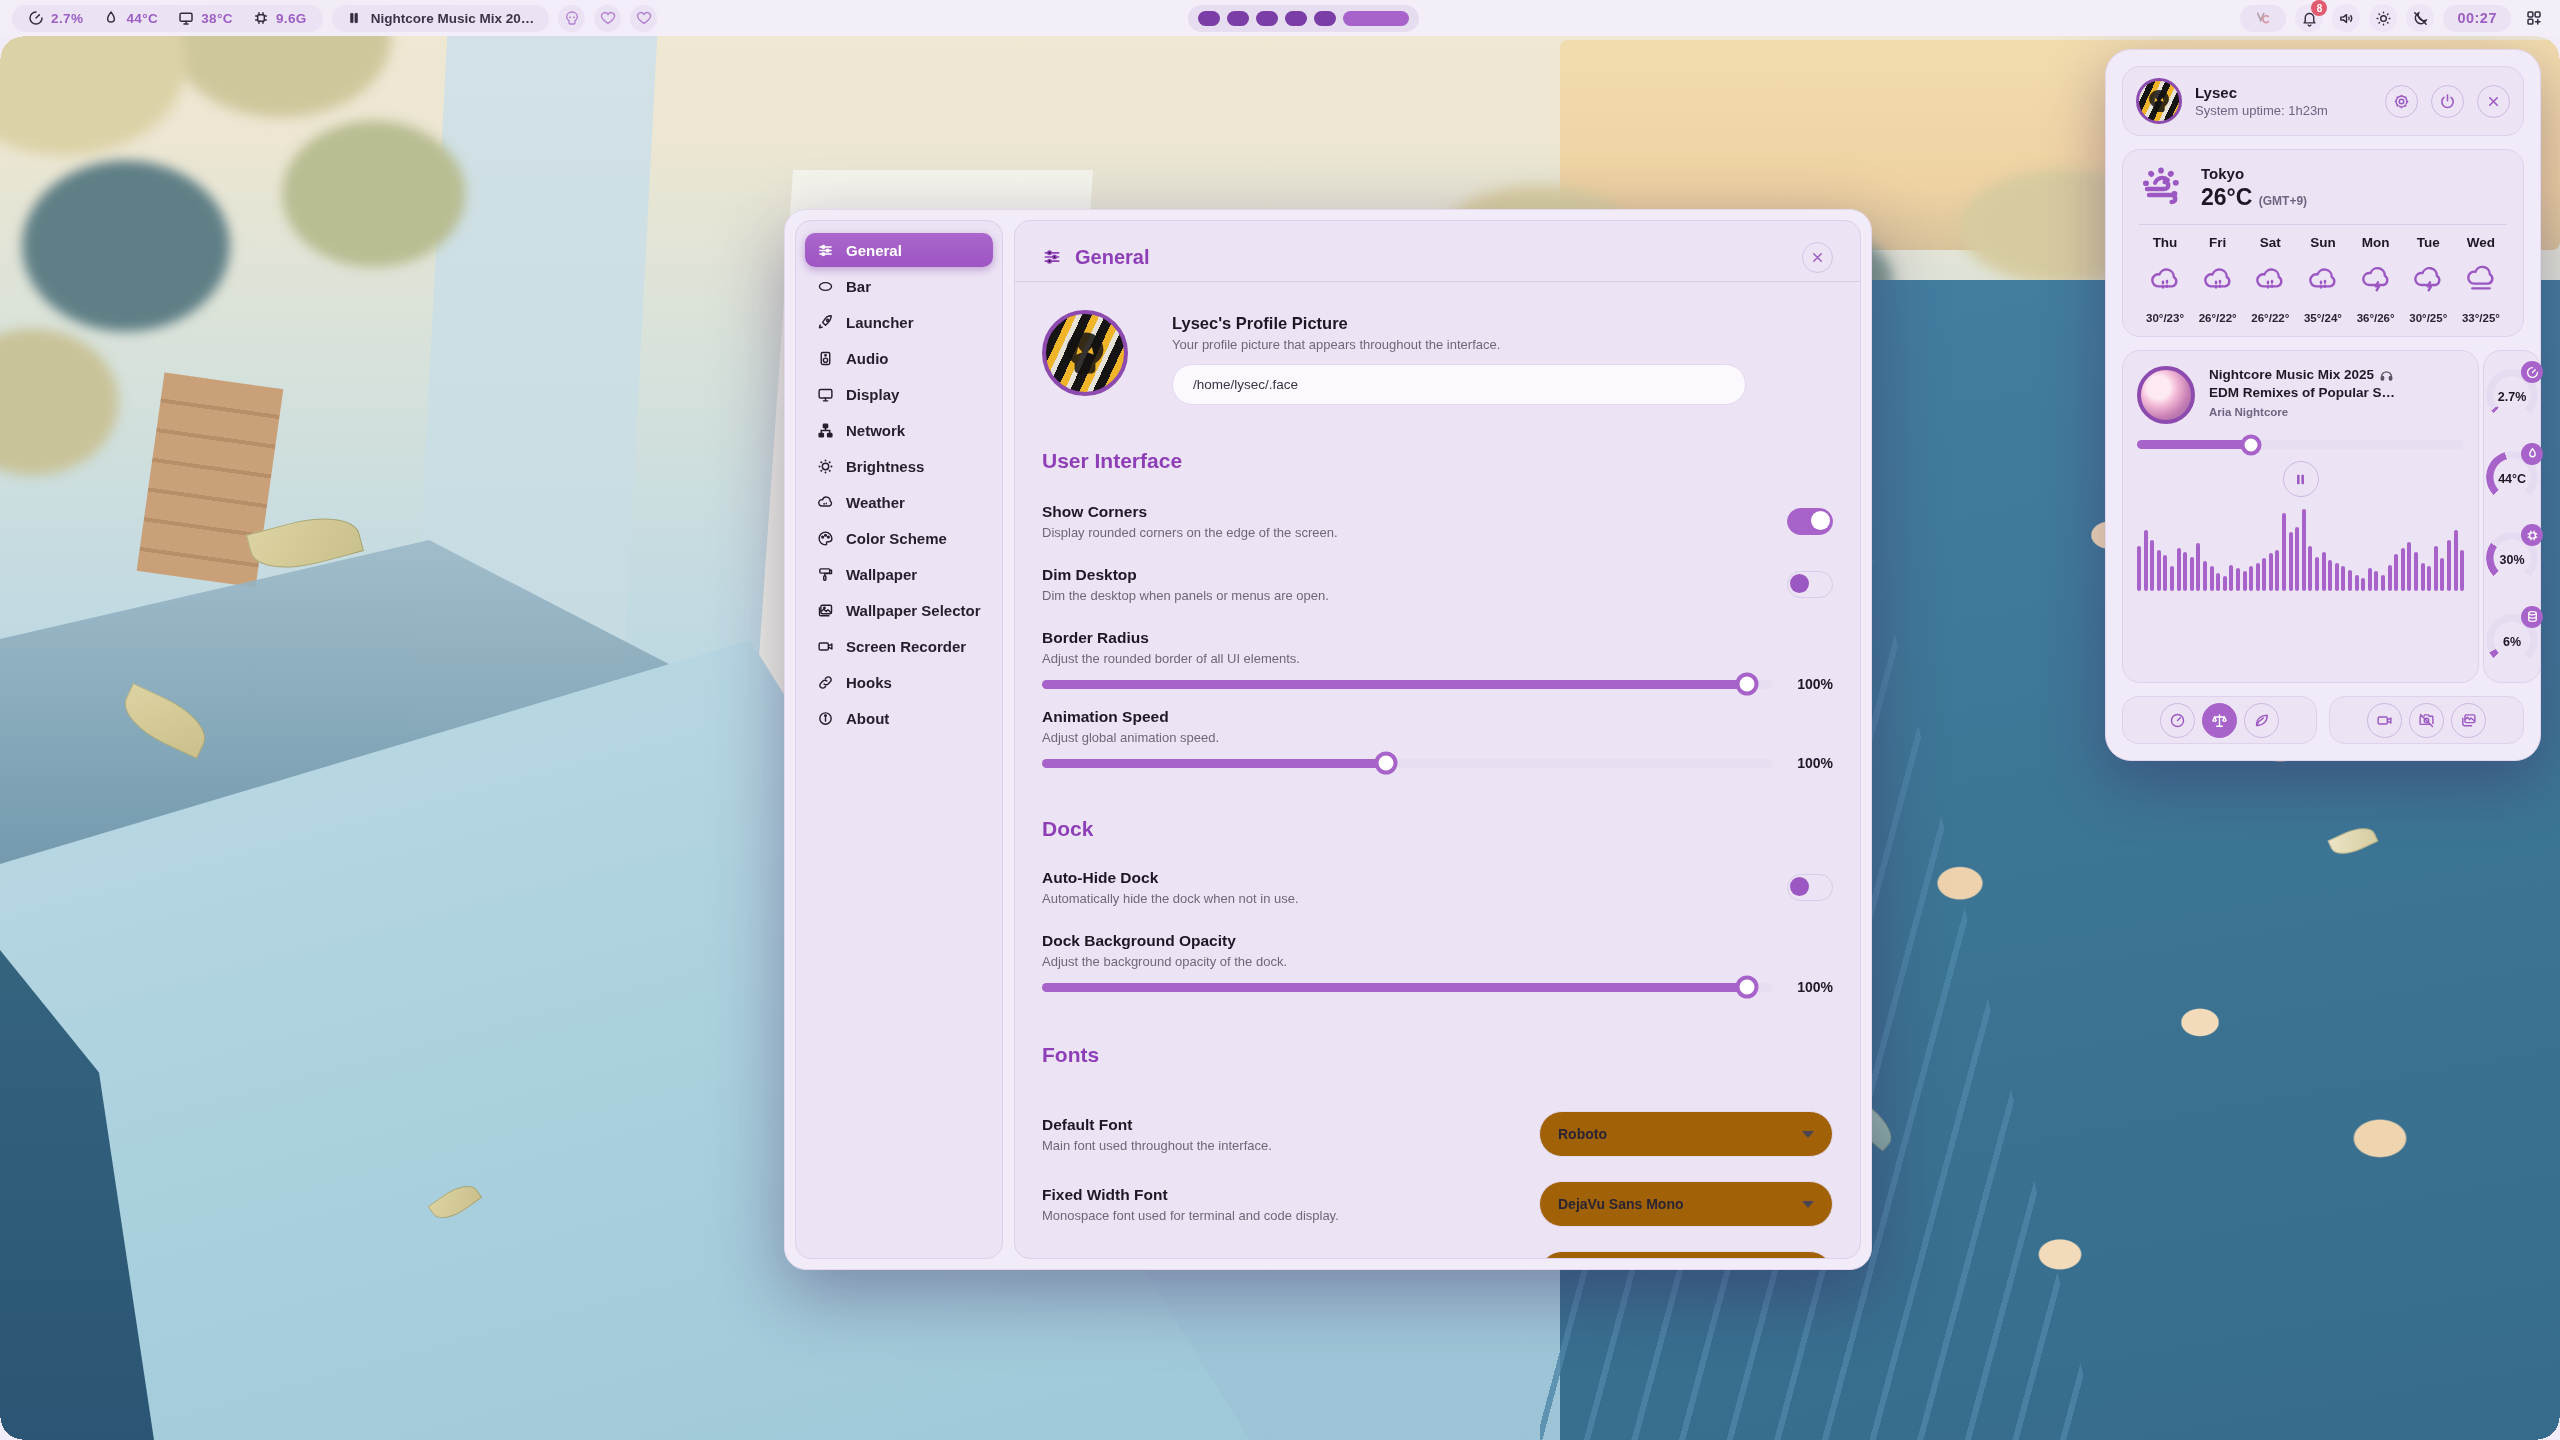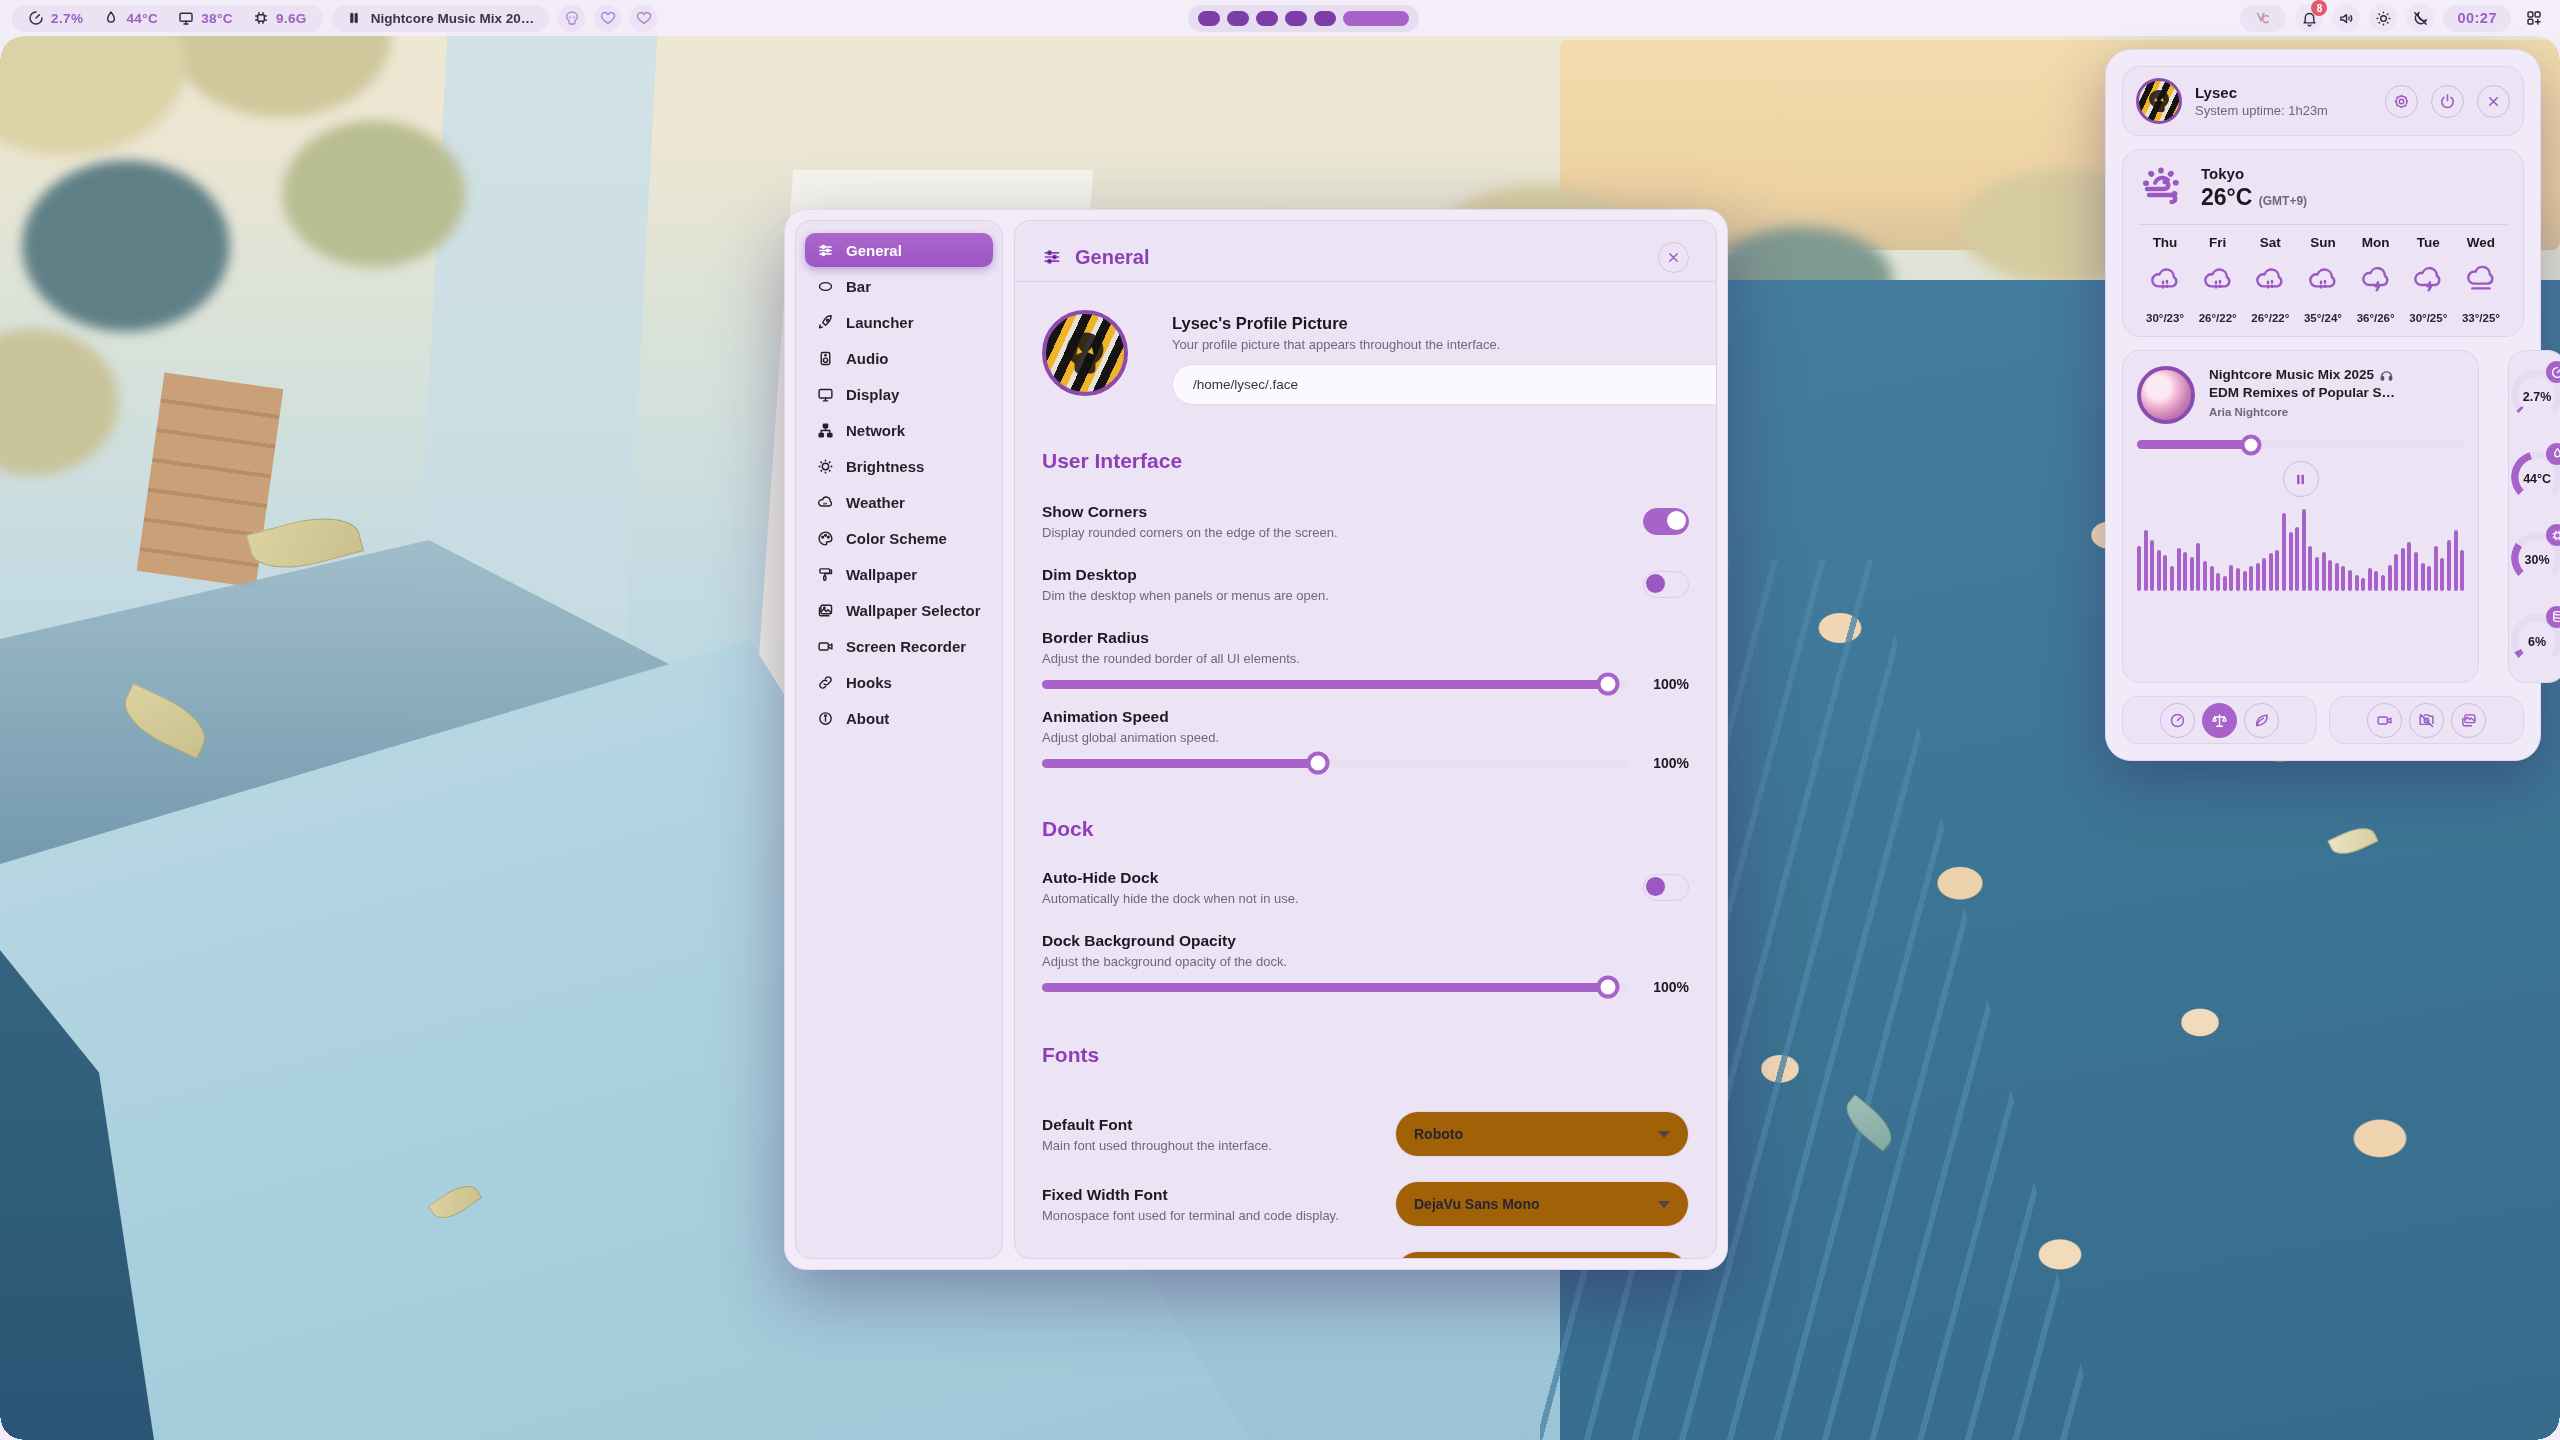--- a/index.html
+++ b/index.html
@@ -71,21 +71,21 @@
   .ws-pill { padding:0 10px; gap:7px; background:#e7ddf1; }
   .ws-dot { width:22px; height:15px; border-radius:8px; background:#7b3da6; }
   .ws-active { width:66px; height:15px; border-radius:8px; background:#a763ca; }
   .tray-pill { padding:0 14px; }
   .icbtn { position:relative; width:28px; height:28px; border-radius:50%; background:#eee6f7; display:flex; align-items:center; justify-content:center; }
   .icbtn svg { stroke:#332c3e; }
   .badge { position:absolute; top:-4px; right:-4px; min-width:16px; height:16px; border-radius:8px; background:#e25a6e; color:#fff; font-size:10px; font-weight:700; display:flex; align-items:center; justify-content:center; padding:0 4px; }
   .clock-pill { padding:0 14px; color:#9c5fc4; font-size:14.5px; font-weight:700; letter-spacing:.5px; }
 
   
-  #settings { position:absolute; left:784px; top:209px; width:944px; height:1061px; background:#f2ecf9; border:1px solid #e3d8ef; border-radius:22px; box-shadow:0 24px 70px rgba(55,25,85,.38); z-index:20; display:flex; padding:10px; gap:11px; }
+  #settings { position:absolute; left:784px; top:209px; width:1088px; height:1061px; background:#f2ecf9; border:1px solid #e3d8ef; border-radius:22px; box-shadow:0 24px 70px rgba(55,25,85,.38); z-index:20; display:flex; padding:10px; gap:11px; }
   .side-card { width:208px; height:100%; background:#ece4f4; border:1px solid #dcd0ea; border-radius:16px; padding:12px 9px; display:flex; flex-direction:column; gap:2px; }
   .side-item { display:flex; align-items:center; gap:12px; height:34px; border-radius:10px; padding:0 12px; font-size:15px; font-weight:700; color:#241f2b; }
   .side-item svg { stroke:#241f2b; flex:none; }
   .side-item.active { background:linear-gradient(180deg,#ab67cd,#9d55c2); color:#fff; box-shadow:0 3px 8px rgba(130,60,170,.4); }
   .side-item.active svg { stroke:#fff; }
   .main-card { flex:1; height:100%; background:#ece4f4; border:1px solid #dcd0ea; border-radius:16px; padding:14px 27px 0 27px; overflow:hidden; }
   .m-header { display:flex; align-items:center; gap:13px; height:44px; }
   .m-title { font-size:20px; font-weight:700; color:#8e3fb8; flex:1; }
   .m-header svg { stroke:#8e3fb8; }
   .close-btn { width:31px; height:31px; border-radius:50%; border:1.5px solid #d6c3e8; display:flex; align-items:center; justify-content:center; }
@@ -126,21 +126,21 @@
   .w-top { display:flex; align-items:center; gap:14px; }
   .w-city { font-size:15px; font-weight:700; color:#1d1823; }
   .w-temp { font-size:23px; font-weight:700; color:#1d1823; margin-top:2px; }
   .w-tz { font-size:12px; font-weight:700; color:#6e6680; }
   .w-hr { height:1px; background:#d9cde8; margin:12px 0 10px 0; }
   .w-days { display:flex; justify-content:space-between; }
   .w-col { width:52px; display:flex; flex-direction:column; align-items:center; gap:15px; }
   .w-day { font-size:13.5px; font-weight:700; color:#1d1823; }
   .w-col svg { stroke:#9b57c2; }
   .w-temps { font-size:11.5px; font-weight:700; color:#2a2433; white-space:nowrap; }
-  .mid-row { display:flex; gap:29px; flex:1; }
+  .mid-row { display:flex; gap:4px; flex:1; }
   .music-card { flex:1; padding:15px 14px 12px 14px; display:flex; flex-direction:column; }
   .m-top { display:flex; gap:14px; }
   .album { width:58px; height:58px; border-radius:50%; border:4px solid #8d4bb0; flex:none;
     background:radial-gradient(circle at 35% 35%, #fde9f2 0 25%, #f3b9d6 40%, #c77fb4 65%, #8e5a9e 100%); }
   .m-info { min-width:0; }
   .m-t1,.m-t2 { font-size:13.5px; font-weight:700; color:#1f1b24; line-height:1.35; white-space:nowrap; overflow:hidden; display:flex; align-items:center; gap:5px; }
   .m-artist { font-size:11.5px; font-weight:700; color:#6e6680; margin-top:4px; }
   .m-slider { margin-top:16px; }
   .m-slider .s-track { height:9px; }
   .m-slider .s-knob { width:21px; height:21px; }

